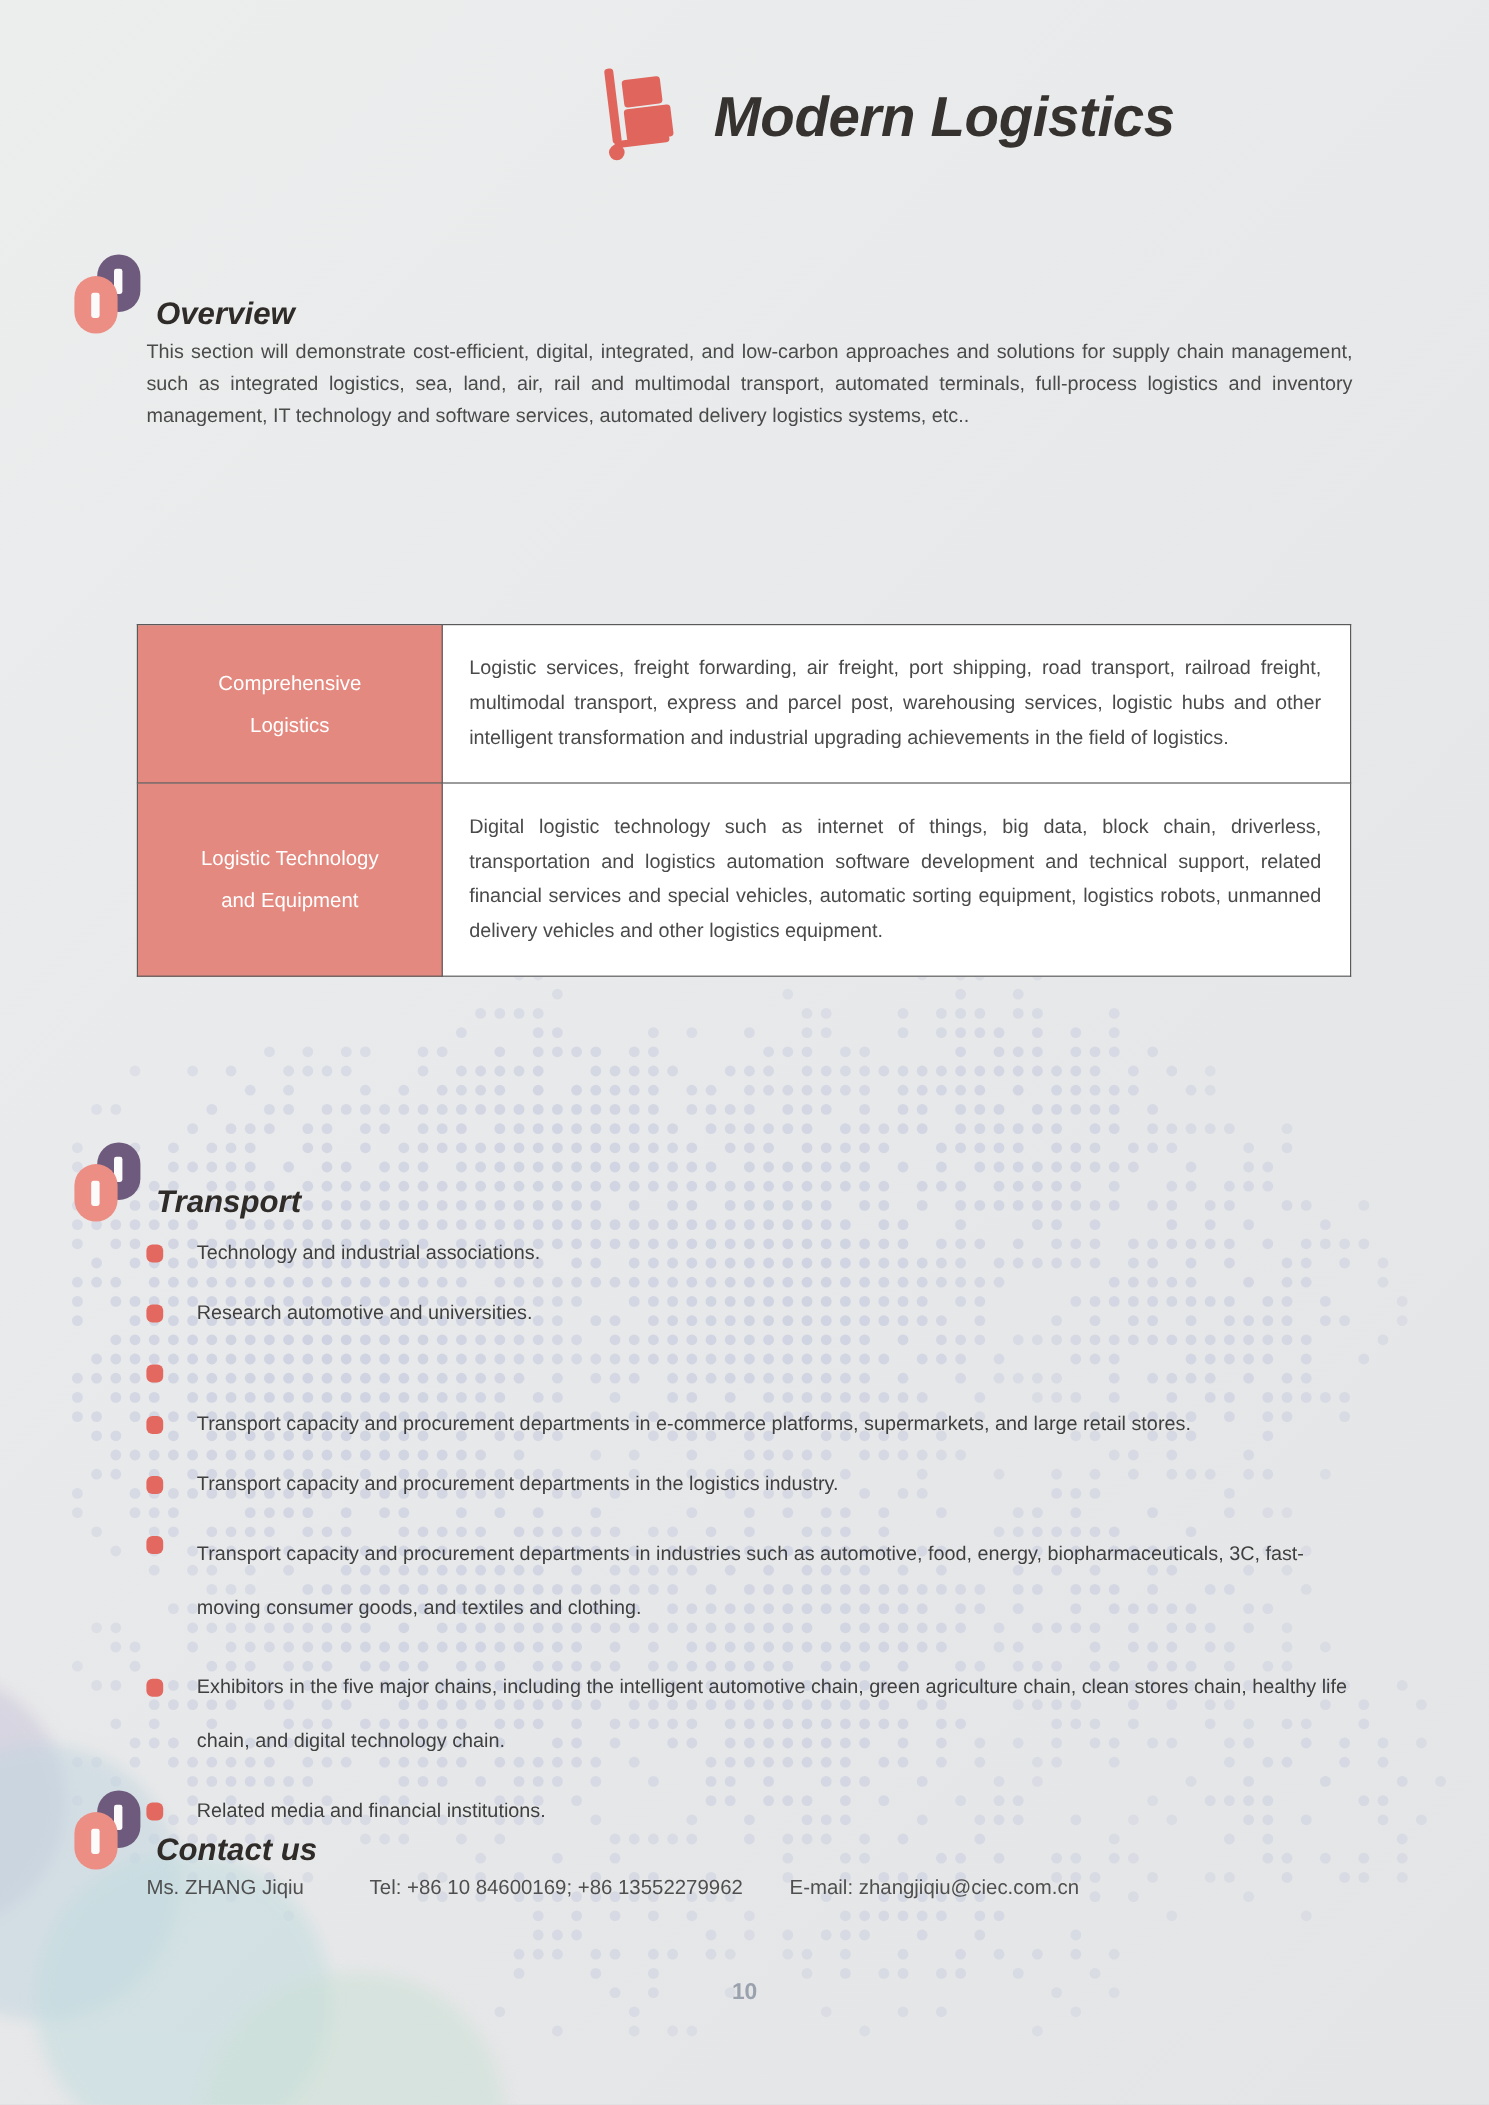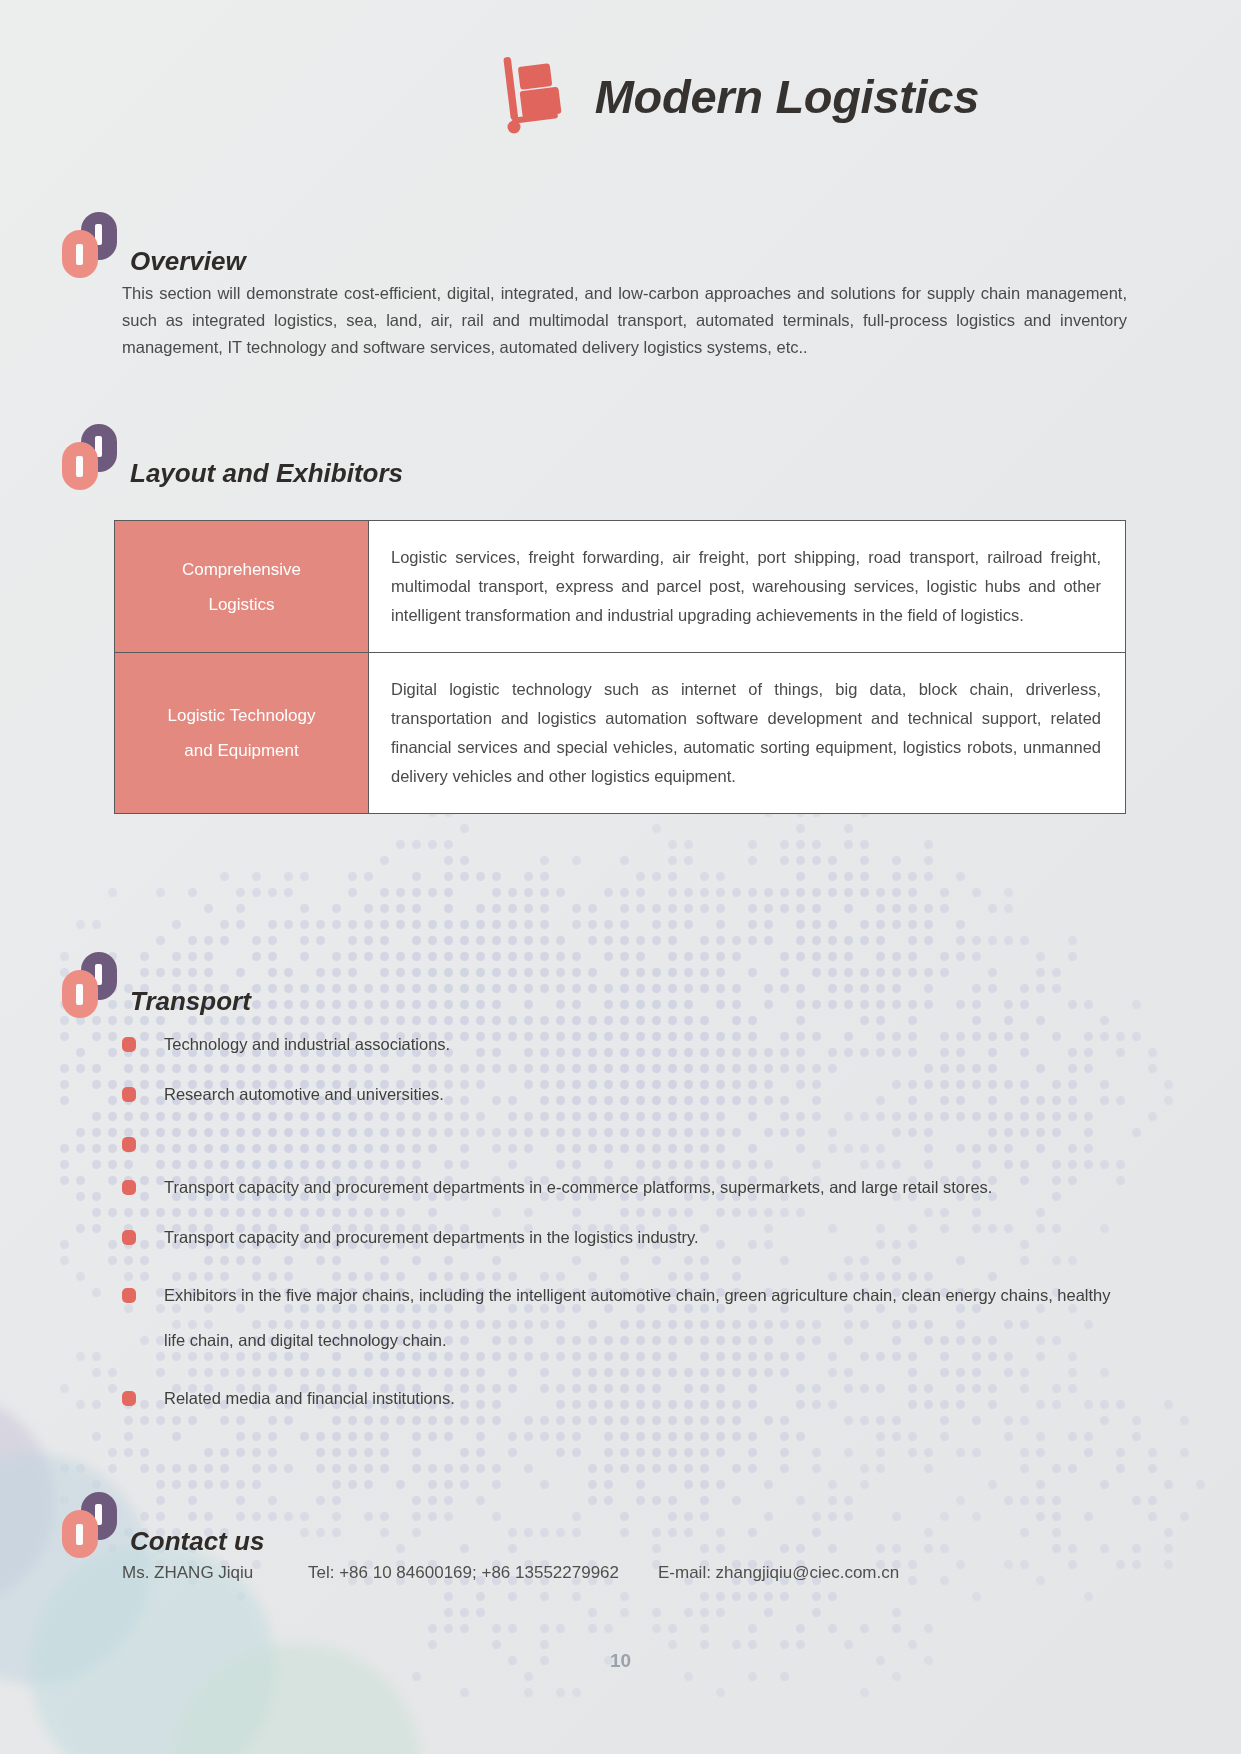--- a/index.html
+++ b/index.html
@@ -2297,29 +2297,20 @@
     <div class="marker">
       <div class="pill back"></div>
         <div class="bar b1"></div>
       <div class="pill front"></div>
         <div class="bar b2"></div>
     </div>
     <div class="section-title">Overview</div>
   </div>
   <div class="paragraph" style="left:122px; top:280px; width:1005px;">This section will demonstrate cost-efficient, digital, integrated, and low-carbon approaches and solutions for supply chain management, such as integrated logistics, sea, land, air, rail and multimodal transport, automated terminals, full-process logistics and inventory management, IT technology and software services, automated delivery logistics systems, etc..</div>
 
-  <div class="section-head" style="left:62px; top:424px;">
-    <div class="marker">
-      <div class="pill back"></div>
-        <div class="bar b1"></div>
-      <div class="pill front"></div>
-        <div class="bar b2"></div>
-    </div>
-    <div class="section-title">Layout and Exhibitors</div>
-  </div>
 
   <table class="tbl">
     <tbody>
       <tr>
         <td class="cat">
           <span>Comprehensive</span><br>
           <span>Logistics</span>
         </td>
         <td class="desc">Logistic services, freight forwarding, air freight, port shipping, road transport, railroad freight, multimodal transport, express and parcel post, warehousing services, logistic hubs and other intelligent transformation and industrial upgrading achievements in the field of logistics.</td>
       </tr>
@@ -2357,22 +2348,26 @@
     </div>
     <div class="v-item">
       <div class="v-bullet"></div>
       <div class="v-text">Transport capacity and procurement departments in e-commerce platforms, supermarkets, and large retail stores.</div>
     </div>
     <div class="v-item">
       <div class="v-bullet"></div>
       <div class="v-text">Transport capacity and procurement departments in the logistics industry.</div>
     </div>
     <div class="v-item tall">
+      <div class="v-bullet"></div>
+      <div class="v-text">Transport capacity and procurement departments in industries such as automotive, food, energy, biopharmaceuticals, 3C, fast-moving consumer goods, and textiles and clothing.</div>
+    </div>
+    <div class="v-item tall">
       <div class="v-bullet" style="margin-top:15px;"></div>
-      <div class="v-text">Exhibitors in the five major chains, including the intelligent automotive chain, green agriculture chain, clean energy chains, healthy life chain, and digital technology chain.</div>
+      <div class="v-text">Exhibitors in the five major chains, including the intelligent automotive chain, green agriculture chain, clean stores chain, healthy life chain, and digital technology chain.</div>
     </div>
     <div class="v-item">
       <div class="v-bullet"></div>
       <div class="v-text">Related media and financial institutions.</div>
     </div>
   </div>
 
   <div class="section-head" style="left:62px; top:1492px;">
     <div class="marker">
       <div class="pill back"></div>

